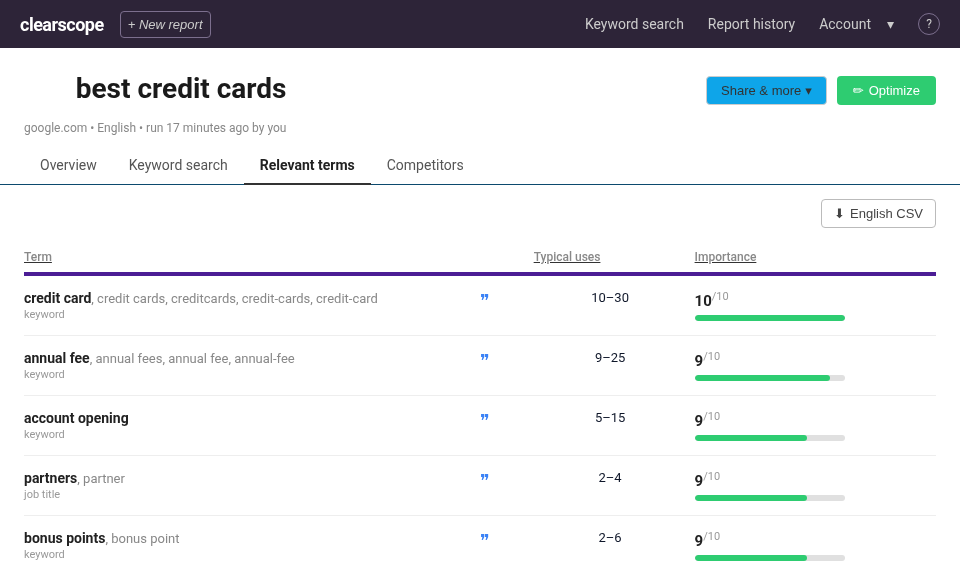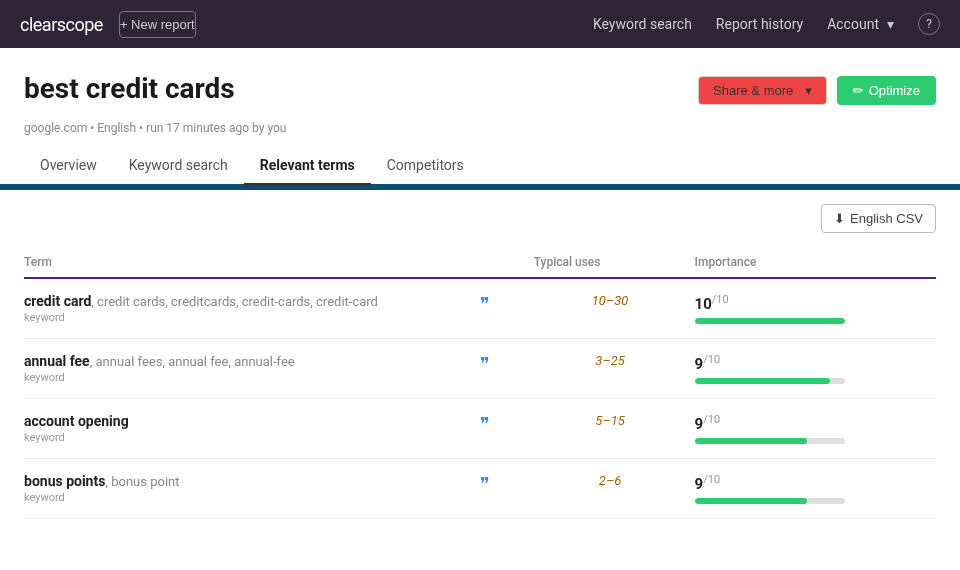--- a/index.html
+++ b/index.html
@@ -9,52 +9,53 @@
     .nav {
       background: #2d2438;
       display: flex;
       align-items: center;
       padding: 0 20px;
       height: 48px;
     }
     .nav-logo {
       color: #fff;
       font-size: 18px;
-      font-weight: 400;
+      font-weight: 700;
       letter-spacing: -0.5px;
       margin-right: 16px;
     }
     .nav-new-report {
       background: transparent;
       border: 1px solid #7c6f8e;
       color: #ccc;
-      padding: 5px 0;
+      padding: 5px 7px;
       border-radius: 4px;
       cursor: pointer;
       font-size: 13px;
       display: flex;
       align-items: center;
       gap: 4px;
+      font-style: italic;
     }
     .nav-spacer { flex: 1; }
     .nav-links {
       display: flex;
       align-items: center;
       gap: 24px;
     }
     .nav-link {
       color: #ccc;
       text-decoration: none;
       font-size: 14px;
       cursor: pointer;
     }
     .nav-account {
       display: flex;
       align-items: center;
-      gap: 8px;
+      gap: 16px;
       color: #ccc;
       cursor: pointer;
       font-size: 14px;
     }
     .nav-help {
       width: 22px;
       height: 22px;
       border-radius: 50%;
       border: 1px solid #7c6f8e;
       color: #ccc;
@@ -70,62 +71,63 @@
       padding: 24px 24px 12px 24px;
       display: flex;
       align-items: flex-start;
       justify-content: space-between;
     }
     .page-title-block {}
     .page-title {
       font-size: 28px;
       font-weight: 700;
       color: #1a1a1a;
+      text-align: right;
     }
     .page-meta {
       font-size: 12px;
       color: #888;
       margin-top: 16px;
     }
     .header-actions {
       display: flex;
       align-items: center;
       gap: 10px;
       margin-top: 4px;
     }
     .btn-share {
-      background: #ef4444;
+      background: #0ea5e9;
       border: 1px solid #ccc;
       color: #333;
       padding: 6px 14px;
       border-radius: 4px;
       cursor: pointer;
       font-size: 13px;
       display: flex;
       align-items: center;
-      gap: 12px;
+      gap: 4px;
     }
     .btn-optimize {
       background: #2ecc71;
       border: none;
       color: #fff;
       padding: 7px 16px;
       border-radius: 4px;
       cursor: pointer;
       font-size: 13px;
       display: flex;
       align-items: center;
       gap: 5px;
       font-weight: 500;
     }
 
     
     .tabs {
       display: flex;
-      border-bottom: 6px solid #0c4a6e;
+      border-bottom: 1px solid #0c4a6e;
       padding: 0 24px;
     }
     .tab {
       padding: 10px 16px;
       cursor: pointer;
       font-size: 14px;
       color: #555;
       border-bottom: 2px solid transparent;
       margin-bottom: -1px;
     }
@@ -156,21 +158,22 @@
       align-items: center;
       gap: 5px;
     }
 
     
     .terms-table {
       width: 100%;
       border-collapse: collapse;
     }
     .terms-table thead tr {
-      border-bottom: 2px solid #4c1d95;
+      border-bottom: 4px solid #4c1d95;
+      text-decoration: underline;
     }
     .terms-table th {
       font-size: 12px;
       font-weight: 500;
       color: #888;
       text-align: left;
       padding: 8px 8px 8px 0;
     }
     .th-term { width: 50%; }
     .th-quote { width: 40px; }
@@ -200,22 +203,21 @@
       display: block;
       margin-top: 2px;
     }
     .quote-icon {
       color: #3b82f6;
       font-size: 18px;
       cursor: pointer;
     }
     .typical-uses {
       text-align: center;
-      font-style: italic;
-      color: #a16207;
+      color: #0f172a;
       font-size: 13px;
     }
     .importance-cell {
       vertical-align: middle;
     }
     .importance-score {
       font-size: 15px;
       font-weight: 700;
       color: #222;
       display: inline-block;
@@ -309,34 +311,47 @@
       <span class="importance-score">10<sup>/10</sup></span>
     </div>
     <div class="progress-bar-bg">
       <div class="progress-bar-fill" style="width:100%"></div>
     </div>
   </td>
         </tr>
         <tr>
           <td><span class="term-name">annual fee</span><span class="term-variants">, annual fees, annual fee, annual-fee</span><span class="term-tag">keyword</span></td>
           <td><span class="quote-icon">❞</span></td>
-          <td class="typical-uses">3–25</td>
+          <td class="typical-uses">9–25</td>
           <td class="importance-cell">
     <div>
       <span class="importance-score">9<sup>/10</sup></span>
     </div>
     <div class="progress-bar-bg">
       <div class="progress-bar-fill" style="width:90%"></div>
     </div>
   </td>
         </tr>
         <tr>
           <td><span class="term-name">account opening</span><span class="term-tag">keyword</span></td>
           <td><span class="quote-icon">❞</span></td>
           <td class="typical-uses">5–15</td>
+          <td class="importance-cell">
+    <div>
+      <span class="importance-score">9<sup>/10</sup></span>
+    </div>
+    <div class="progress-bar-bg">
+      <div class="progress-bar-fill" style="width:75%"></div>
+    </div>
+  </td>
+        </tr>
+        <tr>
+          <td><span class="term-name">partners</span><span class="term-variants">, partner</span><span class="term-tag">job title</span></td>
+          <td><span class="quote-icon">❞</span></td>
+          <td class="typical-uses">2–4</td>
           <td class="importance-cell">
     <div>
       <span class="importance-score">9<sup>/10</sup></span>
     </div>
     <div class="progress-bar-bg">
       <div class="progress-bar-fill" style="width:75%"></div>
     </div>
   </td>
         </tr>
         <tr>

